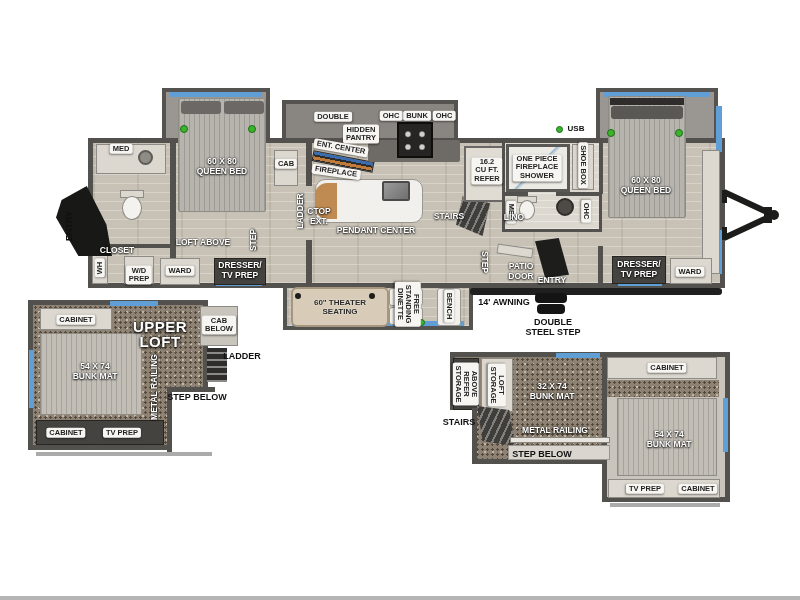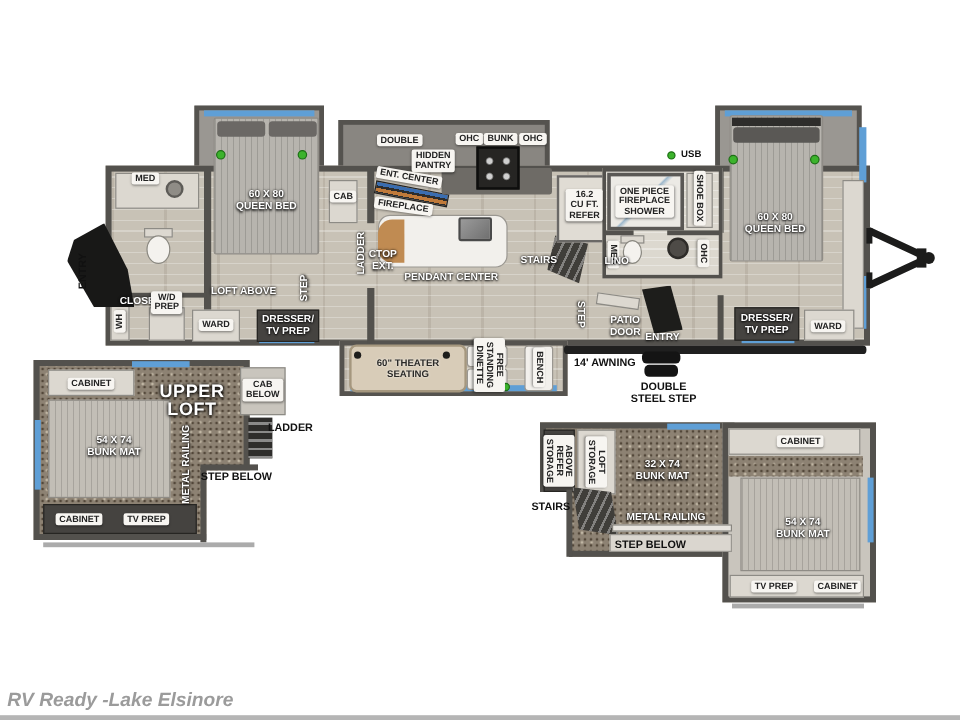--- a/index.html
+++ b/index.html
@@ -143,21 +143,21 @@
   <div class="b" style="left:369px;top:293px;width:6px;height:6px;border-radius:50%;background:#1d1d1b;"></div>
   <div class="b wht" style="left:389px;top:288px;width:34px;height:18px;border-radius:3px;"></div>
   <div class="b wht" style="left:389px;top:307px;width:34px;height:18px;border-radius:3px;"></div>
   <div class="b gdot" style="left:418px;top:319px;width:7px;height:7px;"></div>
   <div class="b wht" style="left:437px;top:288px;width:24px;height:38px;border-radius:3px;"></div>
 
   <div class="lb out r270" style="left:69px;top:226px;">ENTRY</div>
   <div class="lb chip" style="left:121px;top:149px;">MED</div>
   <div class="lb fl" style="left:117px;top:251px;">CLOSET</div>
   <div class="lb chip r270" style="left:100px;top:268px;">WH</div>
-  <div class="lb chip" style="left:139px;top:252px;">W/D
+  <div class="lb chip" style="left:139px;top:275px;">W/D
 PREP</div>
 
   <div class="lb fl" style="left:222px;top:167px;">60 X 80
 QUEEN BED</div>
   <div class="lb chip" style="left:286px;top:164px;">CAB</div>
   <div class="lb fl" style="left:203px;top:243px;">LOFT ABOVE</div>
   <div class="lb fl r270" style="left:254px;top:240px;">STEP</div>
   <div class="lb chip" style="left:180px;top:271px;">WARD</div>
   <div class="lb fl" style="left:240px;top:271px;">DRESSER/
 TV PREP</div>
@@ -261,15 +261,14 @@
   <div class="lb fl" style="left:552px;top:392px;">32 X 74
 BUNK MAT</div>
   <div class="lb fl" style="left:555px;top:431px;">METAL RAILING</div>
   <div class="lb out" style="left:542px;top:454px;">STEP BELOW</div>
   <div class="lb chip" style="left:667px;top:368px;">CABINET</div>
   <div class="lb fl" style="left:669px;top:440px;">54 X 74
 BUNK MAT</div>
   <div class="lb chip" style="left:645px;top:489px;">TV PREP</div>
   <div class="lb chip" style="left:698px;top:489px;">CABINET</div>
 
-  <div id="footer">RV Ready -Lake Elsinore</div>
   <div class="b" style="left:0;top:596px;width:800px;height:4px;background:#b5b5b5;"></div>
 </div>
 
 </body></html>

